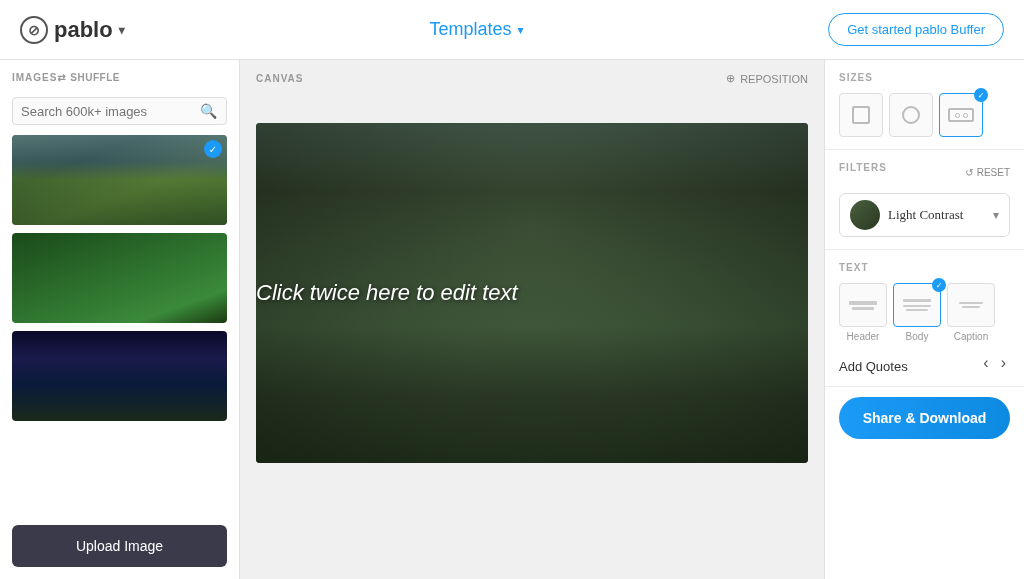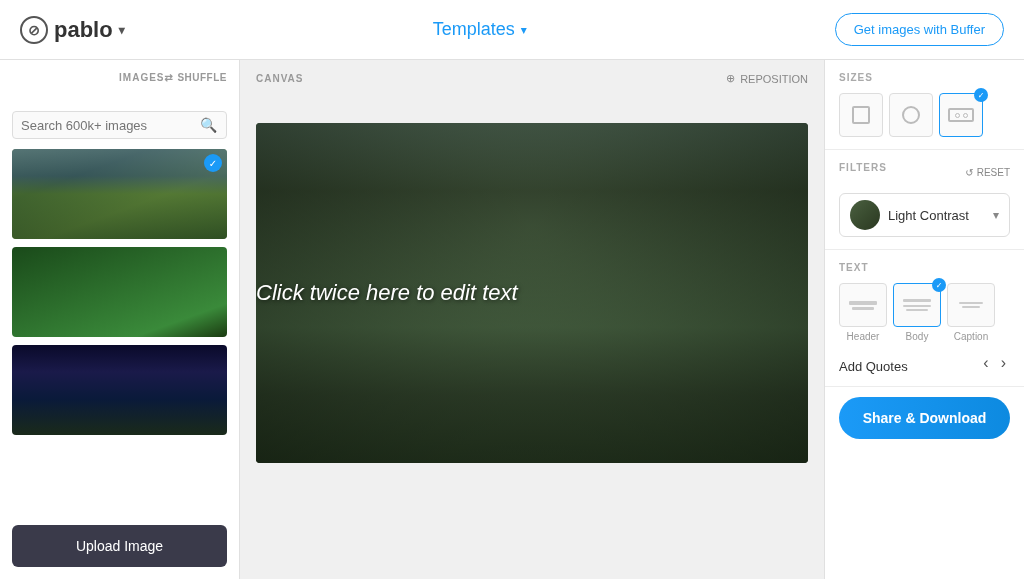--- a/index.html
+++ b/index.html
@@ -72,23 +72,23 @@
     .left-panel {
       width: 240px;
       background: #fff;
       border-right: 1px solid #e0e0e0;
       display: flex;
       flex-direction: column;
       padding: 12px;
     }
     .left-panel-header {
       display: flex;
-      justify-content: flex-end;
-      align-items: center;
-      margin-bottom: 28px;
+      justify-content: flex-start;
+      align-items: center;
+      margin-bottom: 14px;
     }
     .panel-label {
       font-size: 10px;
       font-weight: 700;
       color: #999;
       letter-spacing: 1px;
       text-transform: uppercase;
     }
     .shuffle-btn {
       display: flex;
@@ -354,20 +354,21 @@
       border: none;
     }
     .filter-select {
       display: flex;
       align-items: center;
       gap: 8px;
       border: 1px solid #ddd;
       border-radius: 6px;
       padding: 6px 10px;
       cursor: pointer;
+      font-family: Liberation Serif, serif;
     }
     .filter-thumb {
       width: 30px;
       height: 30px;
       border-radius: 50%;
       background: linear-gradient(135deg, #4a6040, #2a3820);
       overflow: hidden;
     }
     .filter-name {
       flex: 1;
@@ -480,21 +481,21 @@
   <div class="logo-area">
     <div class="logo-icon">⊘</div>
     <span>pablo</span>
     <span class="logo-chevron">▾</span>
   </div>
   <button class="templates-btn">
     <span>Templates</span>
     <span class="templates-chevron">▾</span>
   </button>
   <button class="get-started-btn">
-    <span>Get images with Buffer</span>
+    <span>Get started pablo Buffer</span>
   </button>
 </div>
 
 <div class="main">
 
   <div class="left-panel">
     <div class="left-panel-header">
       <span class="panel-label">IMAGES</span>
       <button class="shuffle-btn">
         <span>⇄</span>

